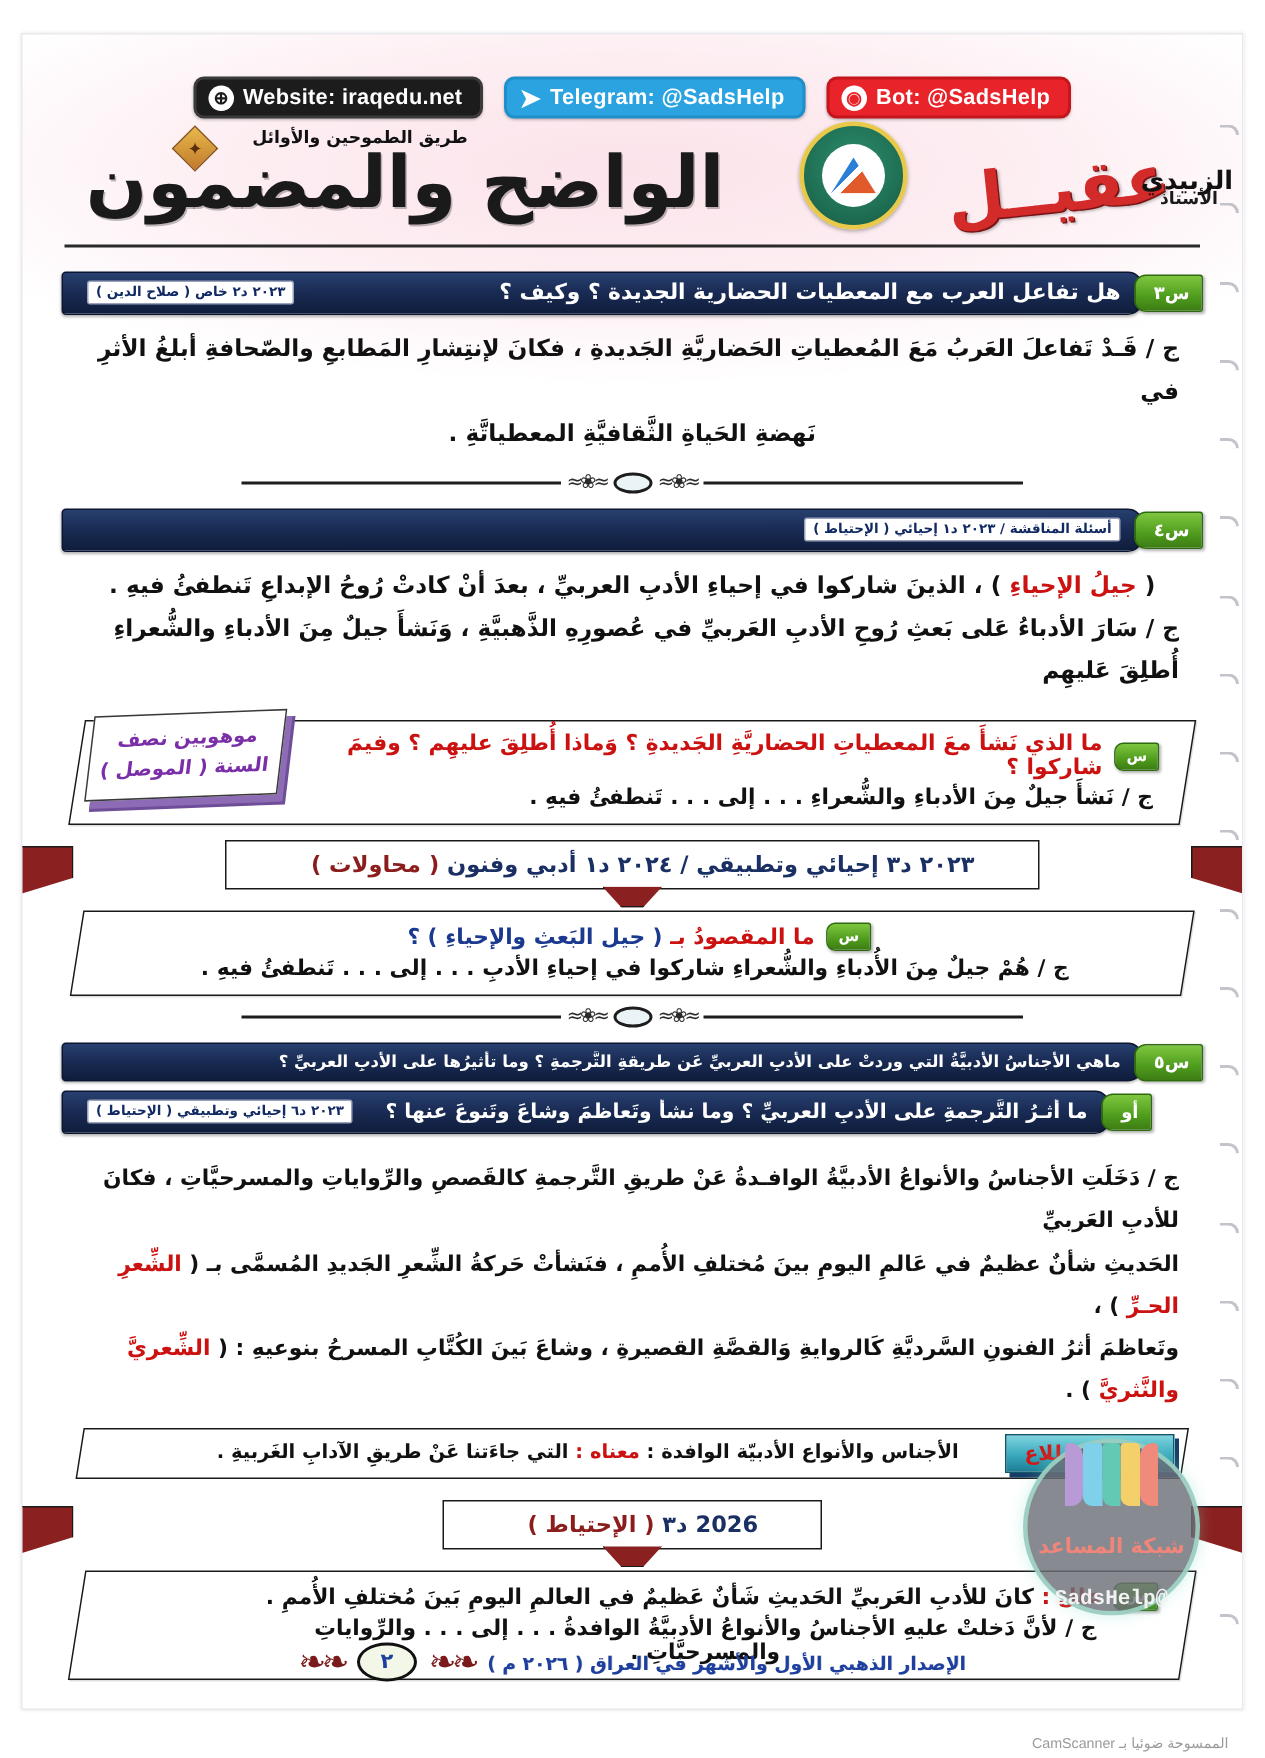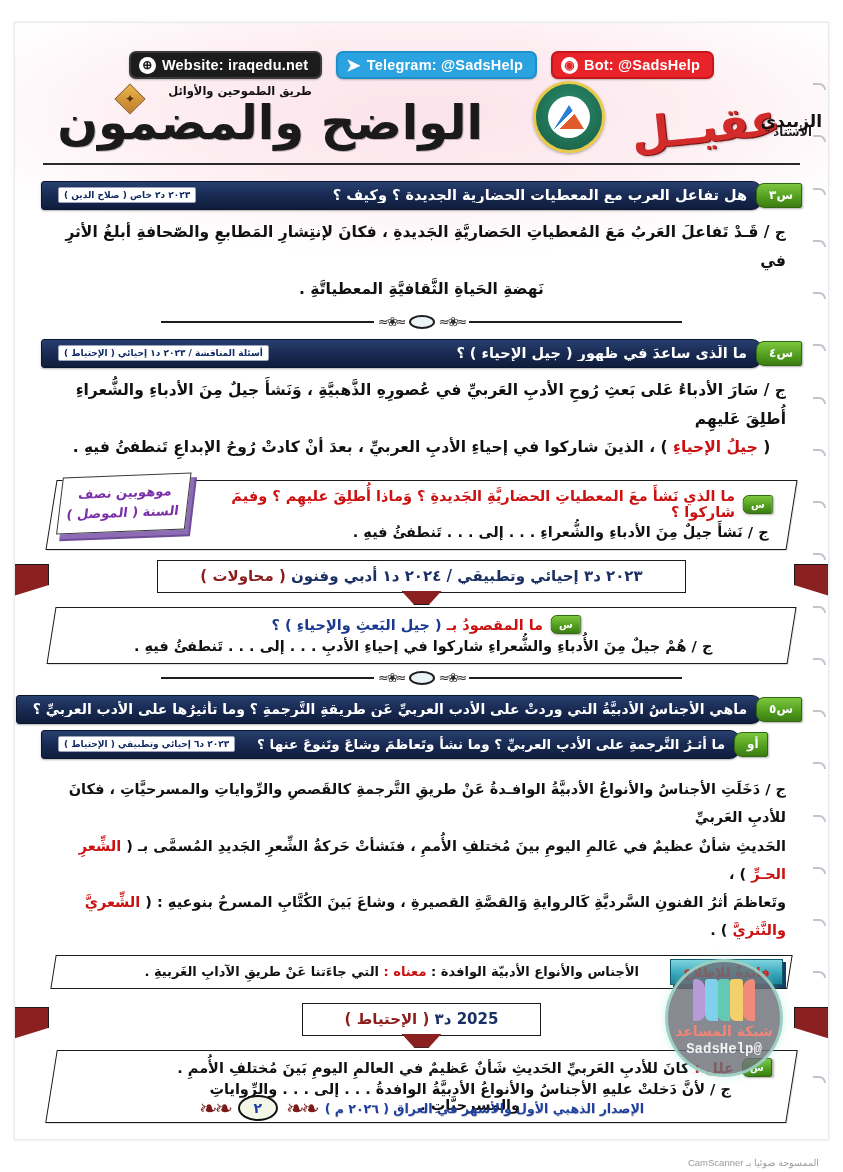--- a/index.html
+++ b/index.html
@@ -163,21 +163,21 @@
   .qrow { display: flex; align-items: center; gap: 0; margin-top: 10px; }
   .q-badge {
     flex: 0 0 auto;
     background: linear-gradient(180deg,#7ec63f 0%, #4f9c1d 60%, #3d7d14 100%);
     color: #ffffff; font-weight: bold; font-size: 12px;
     padding: 4px 8px 5px 12px;
     border-radius: 8px 2px 2px 8px;
     border: 1px solid #2f6a10;
     position: relative; z-index: 2;
     box-shadow: 1px 1px 2px rgba(0,0,0,.3);
-    min-width: 34px; text-align: left;
+    min-width: 34px; text-align: right;
   }
   .q-bar {
     flex: 1 1 auto;
     background: linear-gradient(180deg,#27406f 0%, #1a2c55 45%, #0f1d3c 100%);
     color: #ffffff; font-weight: bold;
     font-size: 14.5px;
     padding: 5px 14px 6px 16px;
     margin-right: -6px;
     border-radius: 3px 10px 10px 3px;
     border: 1px solid #0b1530;
@@ -276,21 +276,21 @@
 
   
   .ribbon-wrap {
     display: flex; justify-content: center; margin: 10px 0 2px 0;
     position: relative;
   }
   .ribbon {
     position: relative;
     background: #ffffff;
     border: 1.5px solid #1a1a1a;
-    padding: 6px 42px 7px 42px;
+    padding: 6px 42px 7px 56px;
     color: #8b1d1d;
     font-size: 15px; font-weight: bold;
     text-align: center;
     white-space: nowrap;
     z-index: 2;
   }
   .ribbon .navy { color: #1a2f63; }
   .ribbon-tail-r, .ribbon-tail-l {
     position: absolute; top: 4px;
     width: 42px; height: 34px;
@@ -333,27 +333,27 @@
     color: #d31616;
     font-size: 13.5px; font-weight: bold;
     padding: 4px 12px;
     box-shadow: 3px 3px 0 #163d68;
     white-space: nowrap;
   }
 
   
   .watermark {
     position: absolute;
-    right: 45px; bottom: 62px;
+    right: 28px; bottom: 62px;
     width: 118px; height: 118px;
     border-radius: 50%;
     background: rgba(108,112,120,.82);
     border: 3px solid rgba(168,232,214,.75);
     display: flex; flex-direction: column;
-    align-items: center; justify-content: center;
+    align-items: center; justify-content: space-between;
     gap: 2px;
     z-index: 8;
     box-shadow: 0 0 10px rgba(120,220,200,.35);
   }
   .wm-book {
     width: 62px; height: 42px; position: relative; display: flex;
   }
   .wm-book .pg {
     flex: 1; height: 100%;
     border-radius: 3px 3px 0 6px;
@@ -484,28 +484,27 @@
       <span class="ln"></span>
         <span class="orn">≈❀≈</span>
       <span class="oval"></span>
       <span class="orn">≈❀≈</span>
         <span class="ln"></span>
     </div>
 
     <div class="qrow">
       <div class="q-badge">س٤</div>
       <div class="q-bar">
-        <span class="qtext">ما الَّذي ساعدَ في ظهورِ ( جيل الإحياء ) ؟</span>
         <span class="exam-tag">أسئلة المناقشة / ٢٠٢٣ د١ إحيائي ( الإحتياط )</span>
       </div>
     </div>
 
     <div class="answer">
+      <span class="ans-line rtl-center"><span>( </span><span class="red">جيلُ الإحياءِ</span><span> ) ، الذينَ شاركوا في إحياءِ الأدبِ العربيِّ ، بعدَ أنْ كادتْ رُوحُ الإبداعِ تَنطفئُ فيهِ .</span></span>
       <span class="ans-line rtl-right">ج /   سَارَ الأدباءُ عَلى بَعثِ رُوحِ الأدبِ العَربيِّ في عُصورِهِ الذَّهبيَّةِ ، وَنَشأَ جيلٌ مِنَ الأدباءِ والشُّعراءِ أُطلِقَ عَليهِم</span>
-      <span class="ans-line rtl-center"><span>( </span><span class="red">جيلُ الإحياءِ</span><span> ) ، الذينَ شاركوا في إحياءِ الأدبِ العربيِّ ، بعدَ أنْ كادتْ رُوحُ الإبداعِ تَنطفئُ فيهِ .</span></span>
     </div>
 
     <div class="slant" style="margin-top:14px;padding-left:150px;">
 
       <div class="note-purple">
         <span>موهوبين نصف</span>
         <span>السنة ( الموصل )</span>
       </div>
 
       <div class="mini-head">
@@ -536,21 +535,21 @@
       <span class="ln"></span>
         <span class="orn">≈❀≈</span>
       <span class="oval"></span>
       <span class="orn">≈❀≈</span>
         <span class="ln"></span>
     </div>
 
     <div class="qrow">
       <div class="q-badge">س٥</div>
       <div class="q-bar">
-        <span class="qtext" style="font-size:14px">ماهي الأجناسُ الأدبيَّةُ التي وردتْ على الأدبِ العربيِّ عَن طريقةِ التَّرجمةِ ؟ وما تأثيرُها على الأدبِ العربيِّ ؟</span>
+        <span class="qtext" style="font-size:11px">ماهي الأجناسُ الأدبيَّةُ التي وردتْ على الأدبِ العربيِّ عَن طريقةِ التَّرجمةِ ؟ وما تأثيرُها على الأدبِ العربيِّ ؟</span>
       </div>
     </div>
 
     <div class="qrow" style="margin-top:6px;padding-right:34px;">
       <div class="q-badge">أو</div>
       <div class="q-bar">
         <span class="qtext" style="font-size:13.5px">ما أثـرُ التَّرجمةِ على الأدبِ العربيِّ ؟ وما نشأَ وتَعاظمَ وشاعَ وتَنوعَ عنها ؟</span>
         <span class="exam-tag">٢٠٢٣ د٦ إحيائي وتطبيقي ( الإحتياط )</span>
       </div>
     </div>
@@ -563,21 +562,21 @@
 
     <div class="benefit-row">
       <span class="benefit-chip">فائدةٌ للإطلاع</span>
       <span class="benefit-text"><span>الأجناس والأنواع الأدبيّة الوافدة : </span><span class="red">معناه : </span><span>التي جاءَتنا عَنْ طريقِ الآدابِ الغَربيةِ .</span></span>
     </div>
 
     <div class="ribbon-wrap" style="margin-top:14px;">
       <span class="ribbon-tail-r"></span>
       <span class="ribbon-tail-l"></span>
       <div class="ribbon">
-        <span class="navy">2025 د٣</span><span> ( الإحتياط )</span>
+        <span class="navy">2026 د٣</span><span> ( الإحتياط )</span>
         <span class="ribbon-notch"></span>
       </div>
     </div>
 
     <div class="slant" style="margin-top:14px;padding-left:120px;">
       <div class="mini-head" style="justify-content:center;">
         <span class="mini-badge">س</span>
         <span class="mini-q"><span>علل : </span><span style="color:#111">كانَ للأدبِ العَربيِّ الحَديثِ شَأنٌ عَظيمٌ في العالمِ اليومِ بَينَ مُختلفِ الأُممِ .</span></span>
       </div>
       <div class="mini-a" style="text-align:center;">ج / لأنَّ دَخلتْ عليهِ الأجناسُ والأنواعُ الأدبيَّةُ الوافدةُ . . . إلى . . . والرِّواياتِ والمسرحيَّاتِ .</div>

